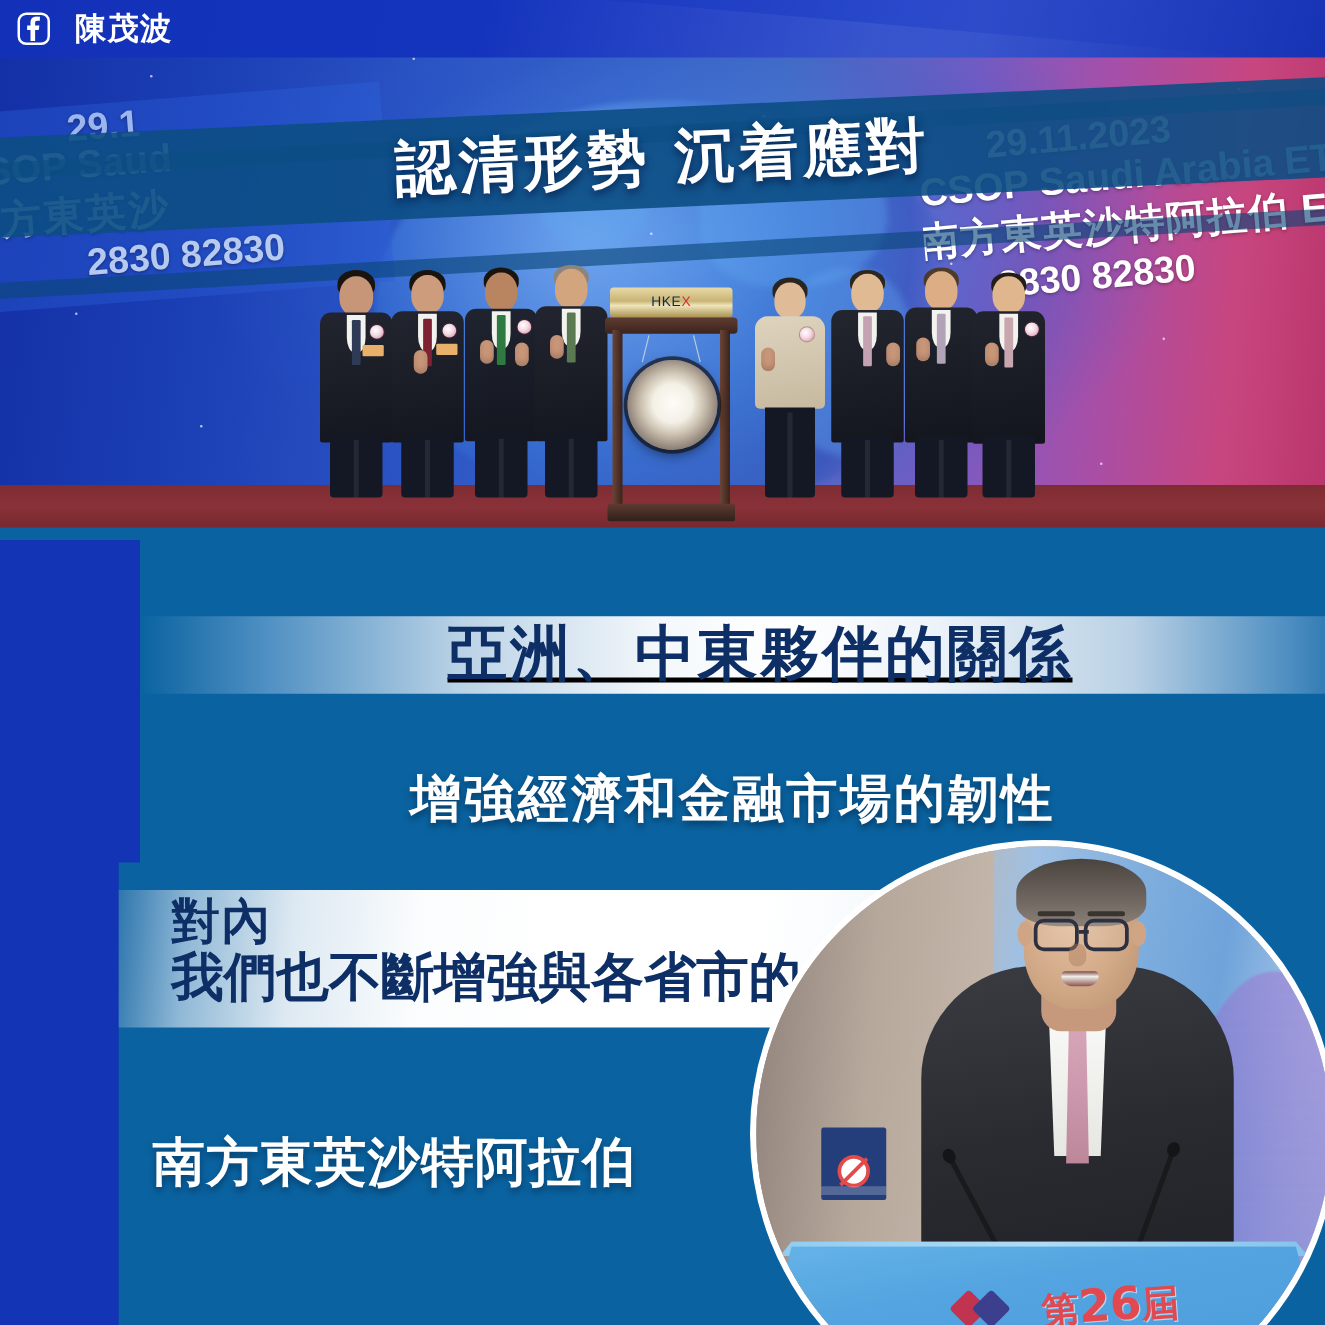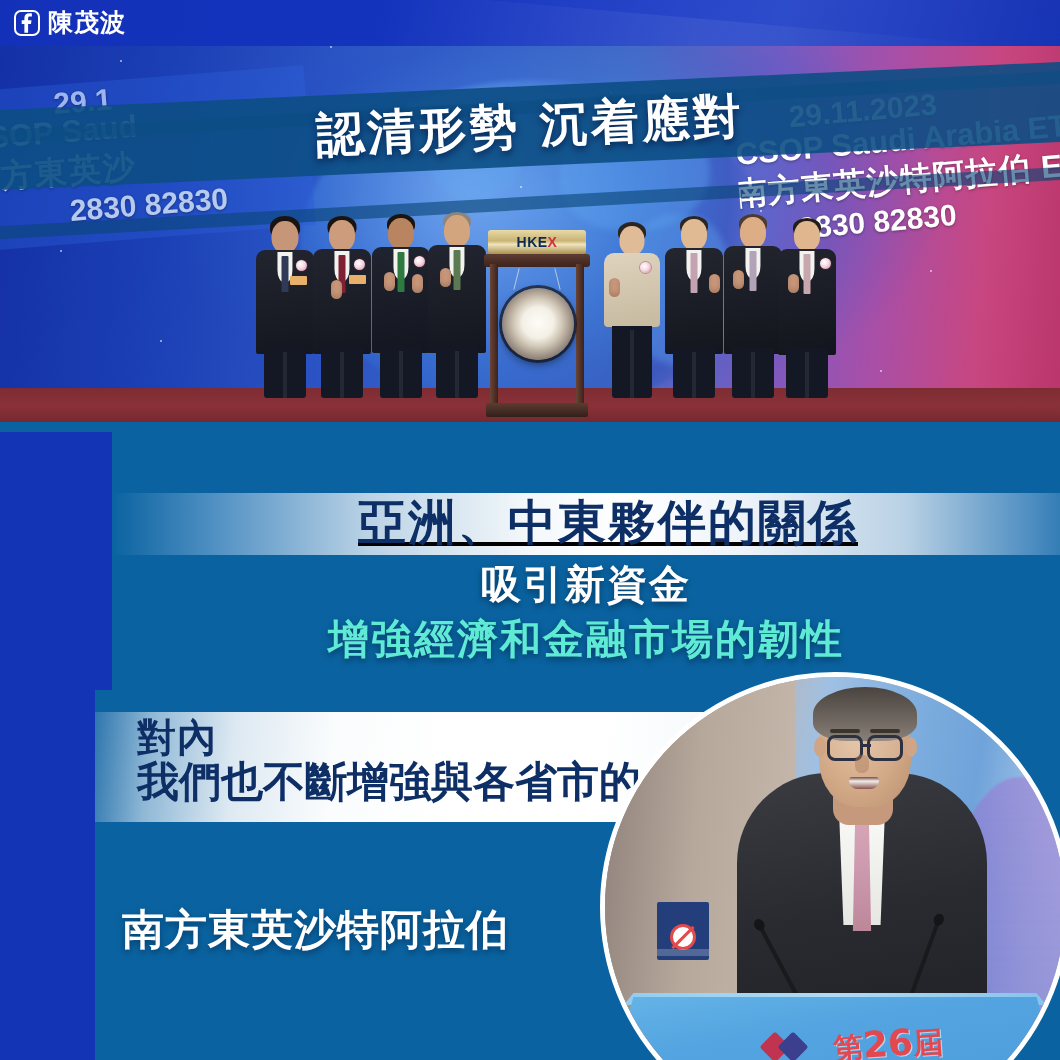--- a/index.html
+++ b/index.html
@@ -40,20 +40,21 @@
   }
   .fb-icon {
     width:26px; height:26px; border:2px solid #fff; border-radius:7px;
     position:relative; flex:0 0 auto;
   }
   .fb-icon svg { position:absolute; left:50%; top:50%; transform:translate(-50%,-50%); }
   .brand-name {
     color:#ffffff; font-size:25px; font-weight:bold; letter-spacing:1px;
     line-height:1; padding-bottom:2px;
     font-family:"DejaVu Sans","Liberation Sans",sans-serif;
+    margin-left:12px;
   }
 
   
   .photo1 {
     position:absolute; left:0; top:0; width:1060px; height:432px;
     overflow:hidden;
     background:#10379E;
   }
   
   .p1-wall {
@@ -140,21 +141,21 @@
     background:#0A63A0; z-index:7;
   }
 
   
   .gong { position:absolute; left:482px; top:222px; width:110px; height:195px; z-index:12; }
   .gong-top {
     position:absolute; left:6px; top:8px; width:98px; height:24px; border-radius:3px;
     background:linear-gradient(180deg,#E8D9A8 0%,#C9B473 45%,#EFE4BC 60%,#A8914F 100%);
     display:flex; align-items:center; justify-content:center;
   }
-  .gong-top b { font-size:14px; letter-spacing:.5px; color:#0B2A52; font-weight:bold; }
+  .gong-top b { font-size:11px; letter-spacing:.5px; color:#0B2A52; font-weight:normal; }
   .gong-top b i { color:#D0303C; font-style:normal; }
   .gong-beam {
     position:absolute; left:2px; top:32px; width:106px; height:13px; border-radius:3px;
     background:linear-gradient(180deg,#5E3B31,#3C241D);
   }
   .gong-post { position:absolute; top:42px; width:8px; height:140px; background:linear-gradient(90deg,#6B4436,#3A231B); }
   .gong-post.l { left:8px; } .gong-post.r { right:8px; }
   .gong-base { position:absolute; left:4px; bottom:0; width:102px; height:14px; border-radius:2px;
                background:linear-gradient(180deg,#5E3B31,#30201A); }
   .gong-disc {
@@ -238,21 +239,21 @@
   .lineA3 span {
     color:#fff; font-size:40px; font-weight:bold; letter-spacing:2px;
     font-family:"DejaVu Sans","Liberation Sans",sans-serif;
     text-shadow:0 3px 6px rgba(0,25,55,.55);
   }
   .lineA4 {
     position:absolute; left:112px; top:610px; width:948px; height:58px;
     display:flex; align-items:center; justify-content:center; z-index:18;
   }
   .lineA4 span {
-    color:#5eead4; font-size:41px; font-weight:bold; letter-spacing:2px;
+    color:#ffffff; font-size:41px; font-weight:bold; letter-spacing:2px;
     font-family:"DejaVu Sans","Liberation Sans",sans-serif;
     text-shadow:0 3px 6px rgba(0,25,55,.55);
   }
 
   
   .bandB {
     position:absolute; left:95px; top:712px; width:700px; height:110px;
     background:linear-gradient(95deg,
       #2E76AE 0%, #8FB8D6 8%, #DDE9F2 20%, #FAFCFD 34%,
       #FFFFFF 50%, #FFFFFF 72%, #F6FAFC 86%, #E4EEF5 100%);
@@ -580,23 +581,20 @@
   </div>
 
   <div class="lefthue"></div>
   <div class="panel-bottom"></div>
   <div class="panelA"></div>
   <div class="leftstripe"></div>
 
   <div class="bandA">
     <span>亞洲、中東夥伴的關係</span>
   </div>
-  <div class="lineA3">
-    <span>吸引新資金</span>
-  </div>
   <div class="lineA4">
     <span>增強經濟和金融市場的韌性</span>
   </div>
 
   <div class="bandB">
     <div class="bb-in">
       <span class="bb1">對內</span>
       <span class="bb2">我們也不斷增強與各省市的</span>
     </div>
   </div>

